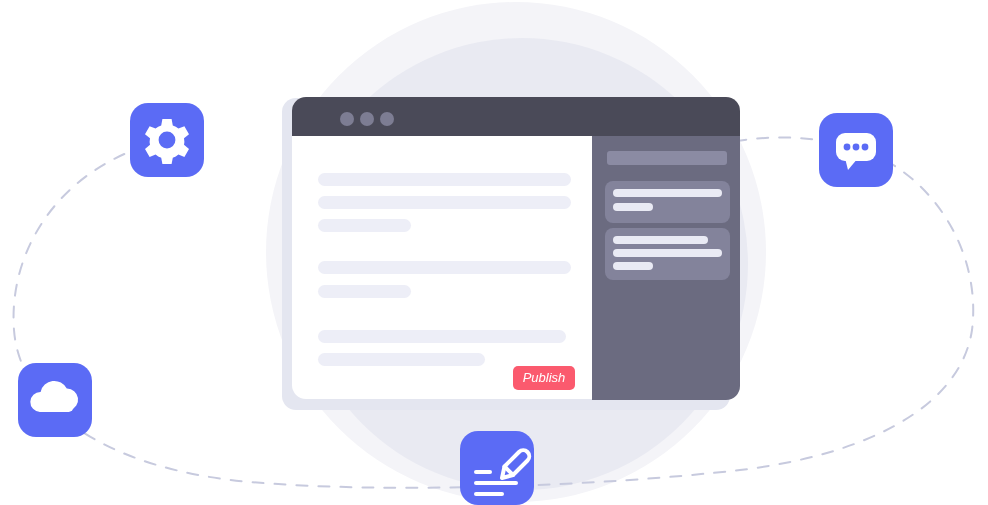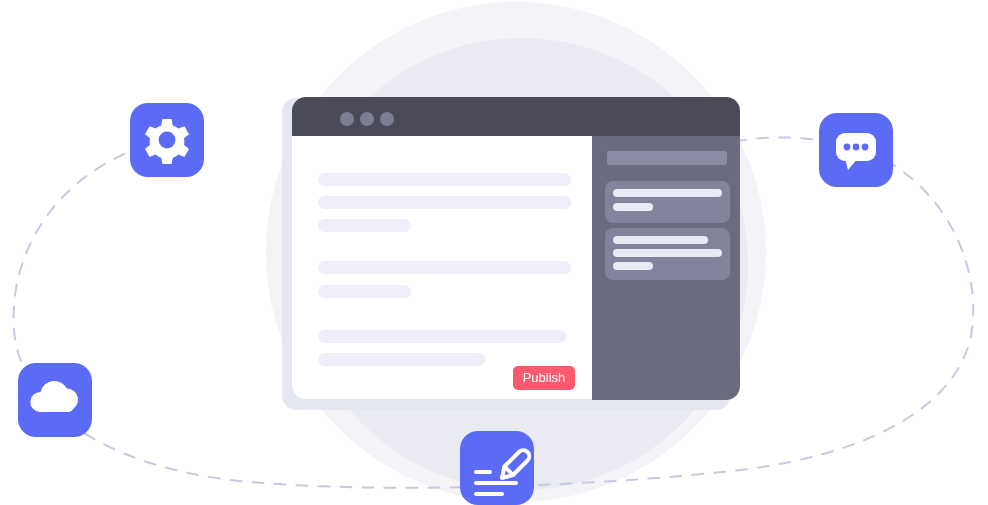--- a/index.html
+++ b/index.html
@@ -9,20 +9,21 @@
     background: #ffffff;
   }
   body {
     font-family: "Liberation Sans", sans-serif;
   }
   #scene {
     position: relative;
     width: 988px;
     height: 505px;
     overflow: hidden;
+    font-style: italic;
   }
   #scene svg.layer {
     position: absolute;
     left: 0;
     top: 0;
     width: 988px;
     height: 505px;
     overflow: visible;
   }
 

